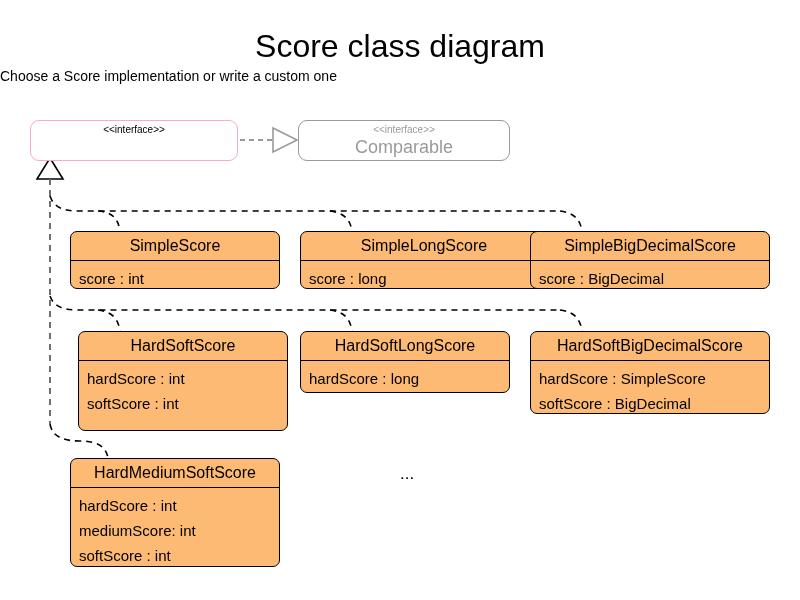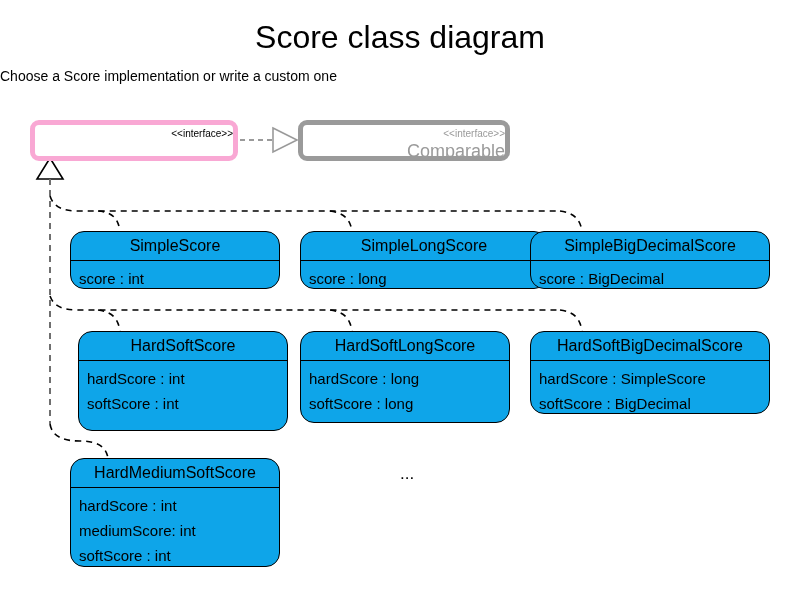--- a/index.html
+++ b/index.html
@@ -6,42 +6,42 @@
   body{
     width:800px;height:600px;background:#ffffff;
     font-family:"Liberation Sans",sans-serif;
     overflow:hidden;position:relative;
   }
   #stage{position:absolute;left:0;top:0;width:800px;height:600px;}
 
   #edges{position:absolute;left:0;top:0;width:800px;height:600px;}
 
   .ttl{
-    position:absolute;left:0;top:20px;width:800px;text-align:center;
+    position:absolute;left:0;top:29px;width:800px;text-align:center;
     font-size:32px;color:#000;line-height:1.1;white-space:nowrap;
   }
   .sub{
     position:absolute;left:0;top:69px;width:800px;text-align:left;
     font-size:14px;color:#000;line-height:1.1;white-space:nowrap;
   }
 
   
   .iface{
     position:absolute;box-sizing:border-box;
-    border:5px solid #f9a8d4;border-radius:9px;background:#fff;
-    text-align:right;overflow:hidden;
+    border:1px solid #f9a8d4;border-radius:9px;background:#fff;
+    text-align:center;overflow:hidden;
   }
   .iface .stereo{font-size:10px;line-height:12px;margin-top:3px;}
   .iface .nm{font-size:18px;line-height:22px;}
   .iface.muted{border-color:#9a9a9a;color:#9a9a9a;}
 
   
   .cls{
     position:absolute;box-sizing:border-box;
-    border:1px solid #000;border-radius:14px;background:#0ea5e9;
+    border:1px solid #000;border-radius:7px;background:#fdba74;
     overflow:hidden;
   }
   .cls .hdr{
     box-sizing:border-box;width:100%;text-align:center;
     font-size:16px;color:#000;white-space:nowrap;
     display:flex;align-items:center;justify-content:center;
   }
   .cls .sep{height:1px;background:#000;width:100%;}
   .cls .attrs{box-sizing:border-box;padding:5px 0 0 8px;}
   .cls .attr{
@@ -127,21 +127,21 @@
 
   <div class="cls" style="left:78px;top:331px;width:210px;height:100px;">
     <div class="hdr" style="height:28px;">HardSoftScore</div>
     <div class="sep"></div>
     <div class="attrs">
       <div class="attr">hardScore : int</div>
       <div class="attr">softScore : int</div>
     </div>
   </div>
 
-  <div class="cls" style="left:300px;top:331px;width:210px;height:92px;">
+  <div class="cls" style="left:300px;top:331px;width:210px;height:62px;">
     <div class="hdr" style="height:28px;">HardSoftLongScore</div>
     <div class="sep"></div>
     <div class="attrs">
       <div class="attr">hardScore : long</div>
       <div class="attr">softScore : long</div>
     </div>
   </div>
 
   <div class="cls" style="left:530px;top:331px;width:240px;height:83px;">
     <div class="hdr" style="height:28px;">HardSoftBigDecimalScore</div>

